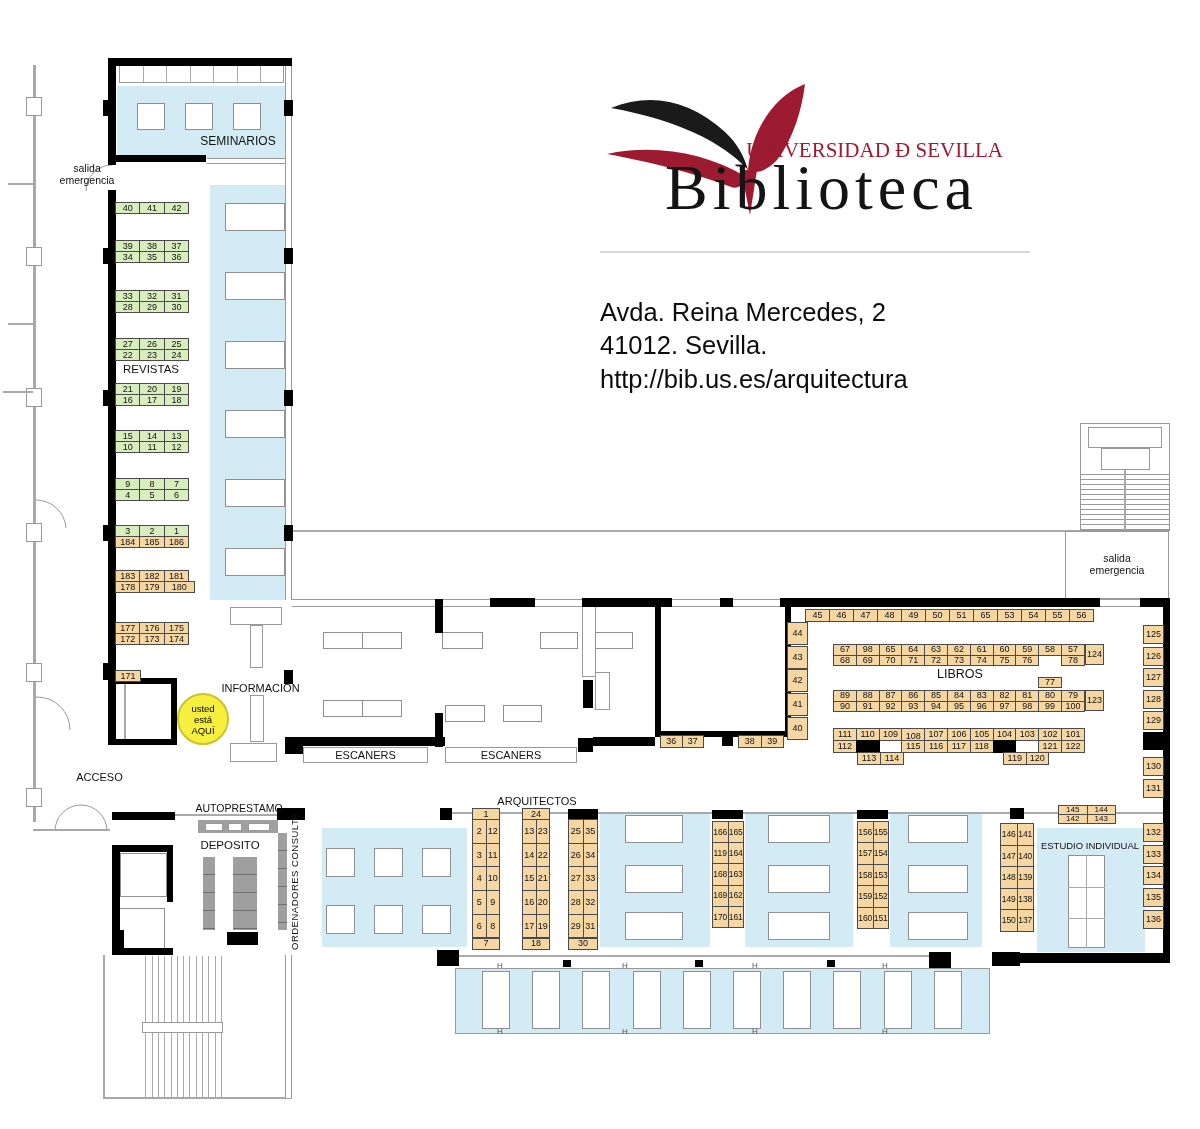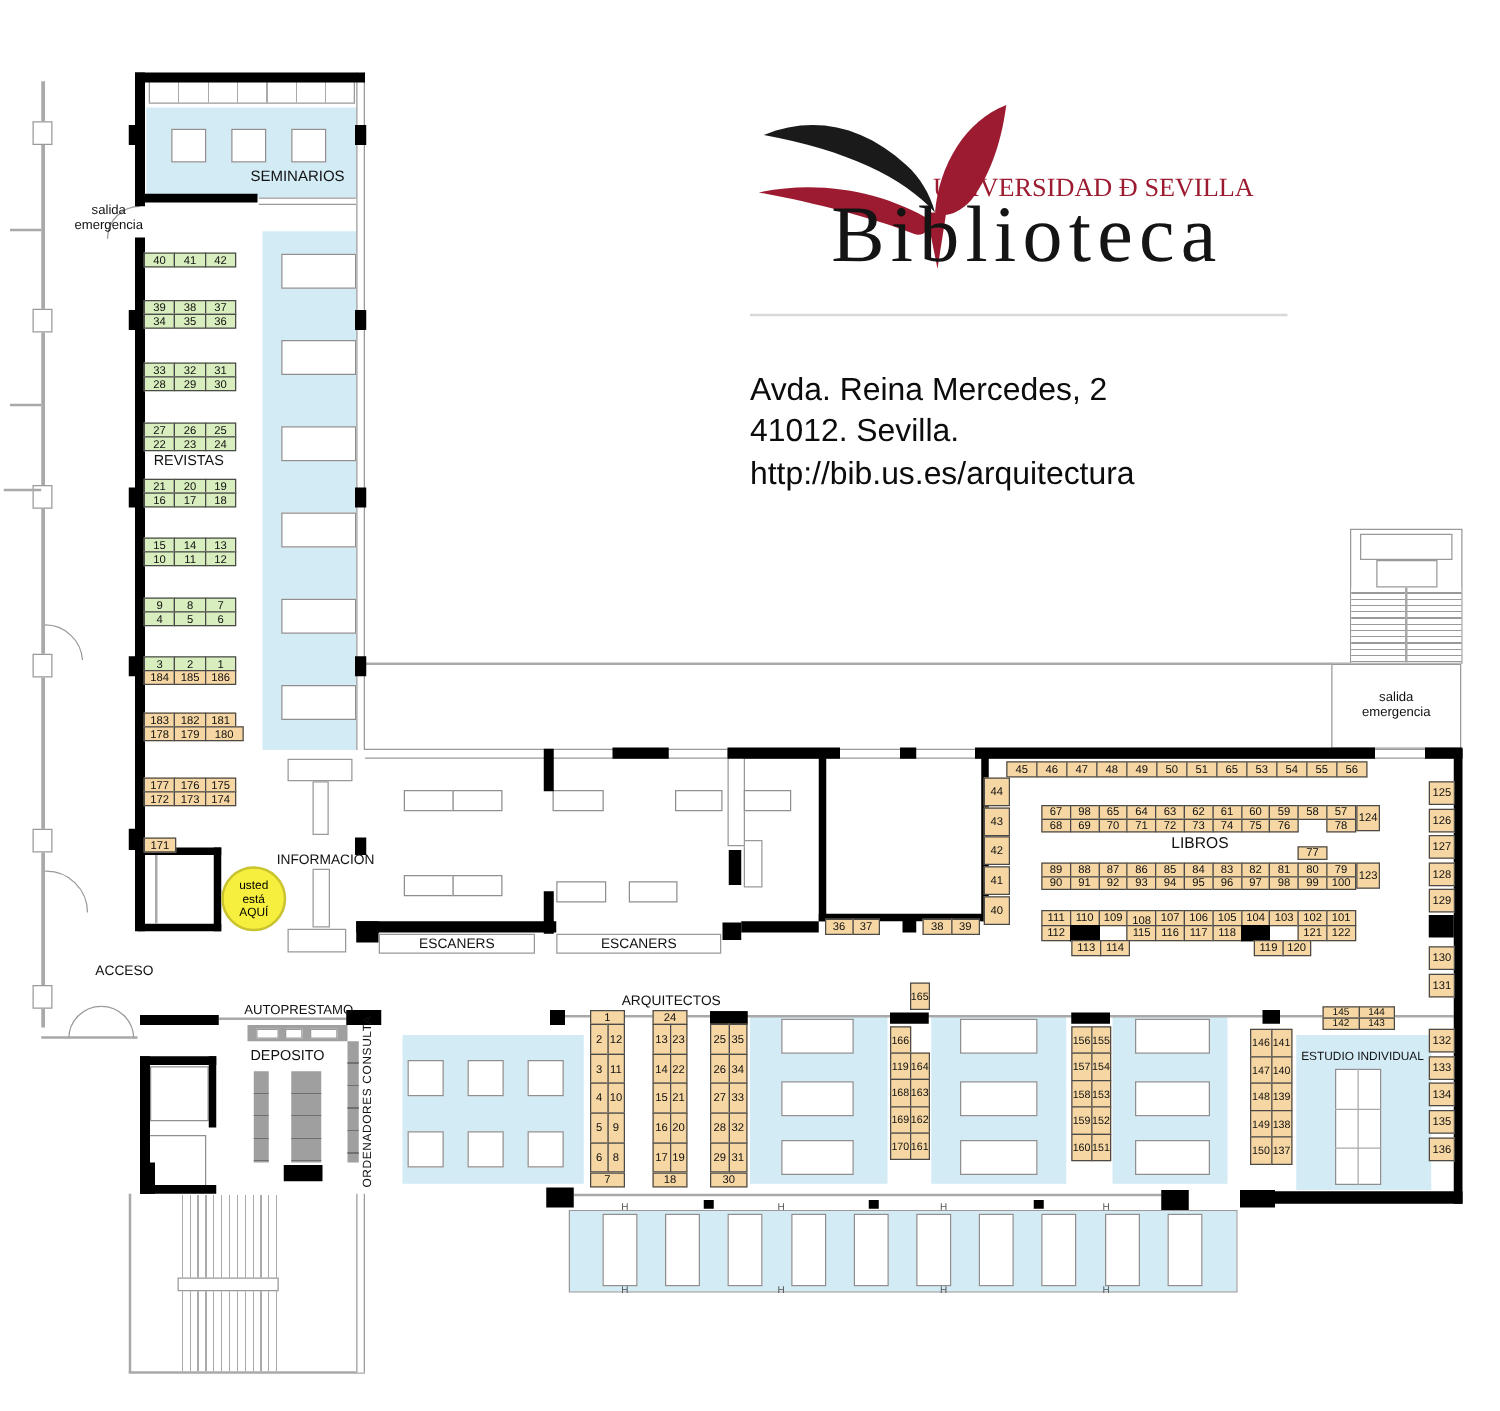--- a/index.html
+++ b/index.html
@@ -449,21 +449,21 @@
     <div class="cell orange" style="left: 568px; top: 842.7px; width: 15.5px; height: 24.7px;">26</div>
     <div class="cell orange" style="left: 582.5px; top: 842.7px; width: 15.5px; height: 24.7px;">34</div>
     <div class="cell orange" style="left: 568px; top: 866.4px; width: 15.5px; height: 24.7px;">27</div>
     <div class="cell orange" style="left: 582.5px; top: 866.4px; width: 15.5px; height: 24.7px;">33</div>
     <div class="cell orange" style="left: 568px; top: 890.1px; width: 15.5px; height: 24.7px;">28</div>
     <div class="cell orange" style="left: 582.5px; top: 890.1px; width: 15.5px; height: 24.7px;">32</div>
     <div class="cell orange" style="left: 568px; top: 913.8px; width: 15.5px; height: 24.7px;">29</div>
     <div class="cell orange" style="left: 582.5px; top: 913.8px; width: 15.5px; height: 24.7px;">31</div>
     <div class="cell orange" style="left: 568px; top: 937.5px; width: 30px; height: 12px;">30</div>
     <div class="cell orange" style="left: 712px; top: 821px; width: 16.5px; height: 22.2px; font-size: 8.5px;">166</div>
-    <div class="cell orange" style="left: 727.5px; top: 786px; width: 16.5px; height: 22.2px; font-size: 8.5px;">165</div>
+    <div class="cell orange" style="left: 727.5px; top: 821px; width: 16.5px; height: 22.2px; font-size: 8.5px;">165</div>
     <div class="cell orange" style="left: 712px; top: 842.2px; width: 16.5px; height: 22.2px; font-size: 8.5px;">119</div>
     <div class="cell orange" style="left: 727.5px; top: 842.2px; width: 16.5px; height: 22.2px; font-size: 8.5px;">164</div>
     <div class="cell orange" style="left: 712px; top: 863.4px; width: 16.5px; height: 22.2px; font-size: 8.5px;">168</div>
     <div class="cell orange" style="left: 727.5px; top: 863.4px; width: 16.5px; height: 22.2px; font-size: 8.5px;">163</div>
     <div class="cell orange" style="left: 712px; top: 884.6px; width: 16.5px; height: 22.2px; font-size: 8.5px;">169</div>
     <div class="cell orange" style="left: 727.5px; top: 884.6px; width: 16.5px; height: 22.2px; font-size: 8.5px;">162</div>
     <div class="cell orange" style="left: 712px; top: 905.8px; width: 16.5px; height: 22.2px; font-size: 8.5px;">170</div>
     <div class="cell orange" style="left: 727.5px; top: 905.8px; width: 16.5px; height: 22.2px; font-size: 8.5px;">161</div>
     <div class="cell orange" style="left: 857px; top: 821px; width: 16.5px; height: 22.4px; font-size: 8.5px;">156</div>
     <div class="cell orange" style="left: 872.5px; top: 821px; width: 16.5px; height: 22.4px; font-size: 8.5px;">155</div>

